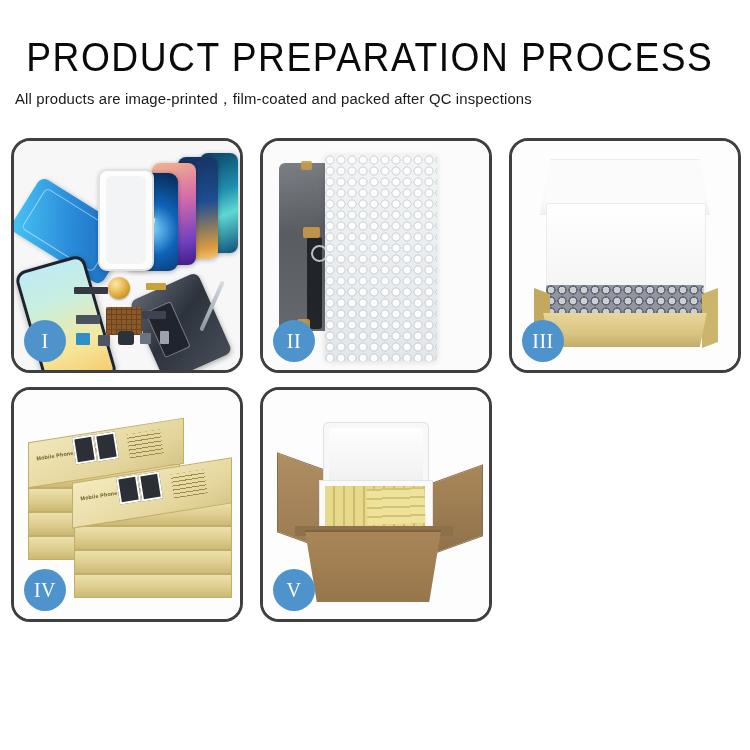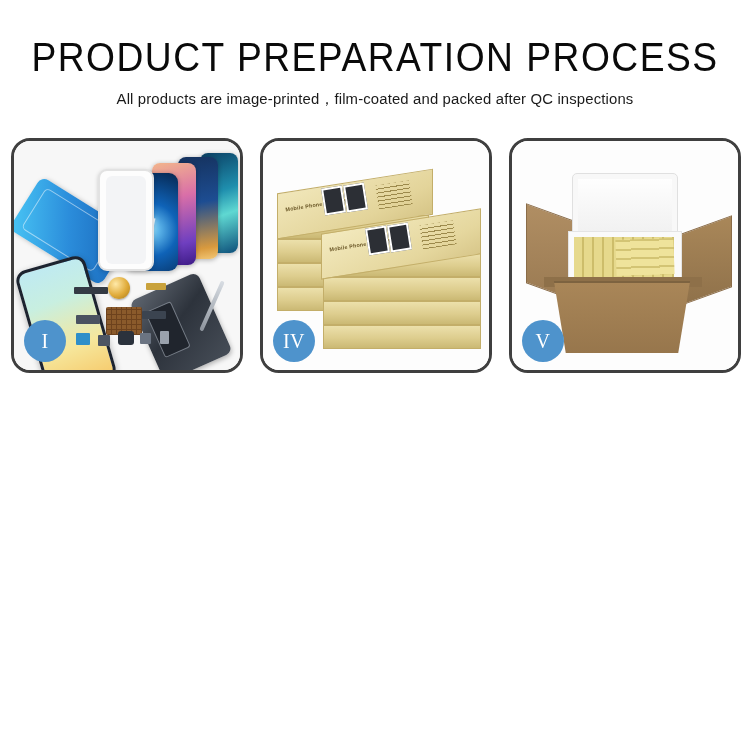--- a/index.html
+++ b/index.html
@@ -19,21 +19,21 @@
     height: 750px;
     background: #ffffff;
   }
 
   
   .header {
     position: absolute;
     top: 34px;
     left: 0;
     width: 750px;
-    text-align: center;
+    text-align: left;
   }
   .title {
     font-family: "Liberation Sans Narrow", "Liberation Sans", sans-serif;
     font-size: 40px;
     font-weight: 400;
     letter-spacing: 1.6px;
     color: #0a0a0a;
     line-height: 46px;
     transform: scaleX(0.93);
     white-space: nowrap;
@@ -408,21 +408,47 @@
         <div class="chip-bar cb5"></div>
         <div class="chip-bar cb6"></div>
         <div class="chip-bar cb7"></div>
         <div class="chip-bar cb8"></div>
         <div class="chip-bar cb9"></div>
         <div class="tweezer"></div>
       </div>
       <div class="badge">I</div>
     </div>
 
-
+    <div class="panel">
+      <div class="panel-stage">
+        <div class="p2-bg"></div>
+        <div class="dark-screen"></div>
+        <div class="flex-cable"></div>
+        <div class="gold-tab gt1"></div>
+        <div class="gold-tab gt2"></div>
+        <div class="gold-tab gt3"></div>
+        <div class="gold-tab gt4"></div>
+        <div class="wcoil"></div>
+        <div class="bubble-pack"></div>
+      </div>
+      <div class="badge">II</div>
+    </div>
+
+    <div class="panel">
+      <div class="panel-stage">
+        <div class="p3-bg"></div>
+        <div class="box3-lid"></div>
+        <div class="box3-foam"></div>
+        <div class="box3-bubble"></div>
+        <div class="box3-sideL"></div>
+        <div class="box3-sideR"></div>
+        <div class="box3-front"></div>
+      </div>
+      <div class="badge">III</div>
+    </div>
 
     <div class="panel">
       <div class="panel-stage">
         <div class="p4-bg"></div>
         <div class="stack">
           <div class="sbox sb-l4"></div>
           <div class="sbox sb-l3"></div>
           <div class="sbox sb-l2"></div>
           <div class="sbox sb-l1"></div>
           <div class="sb-top"></div>

